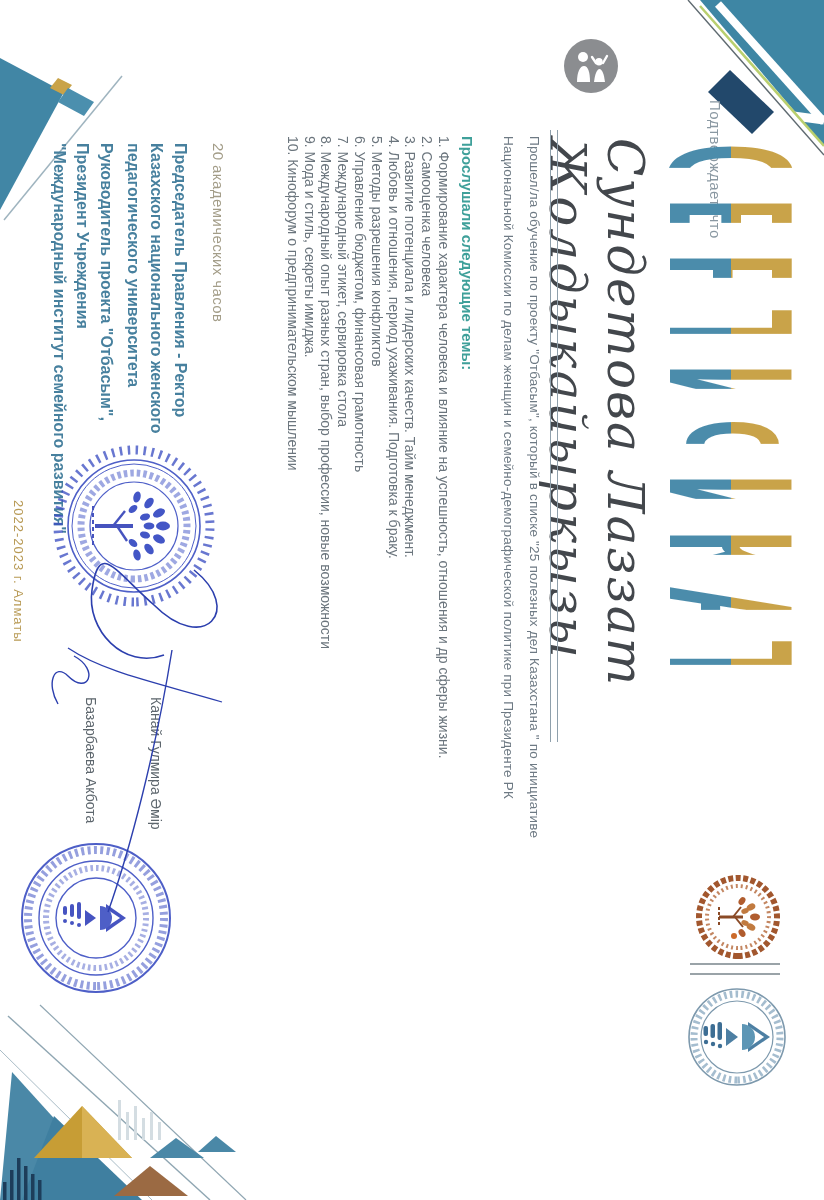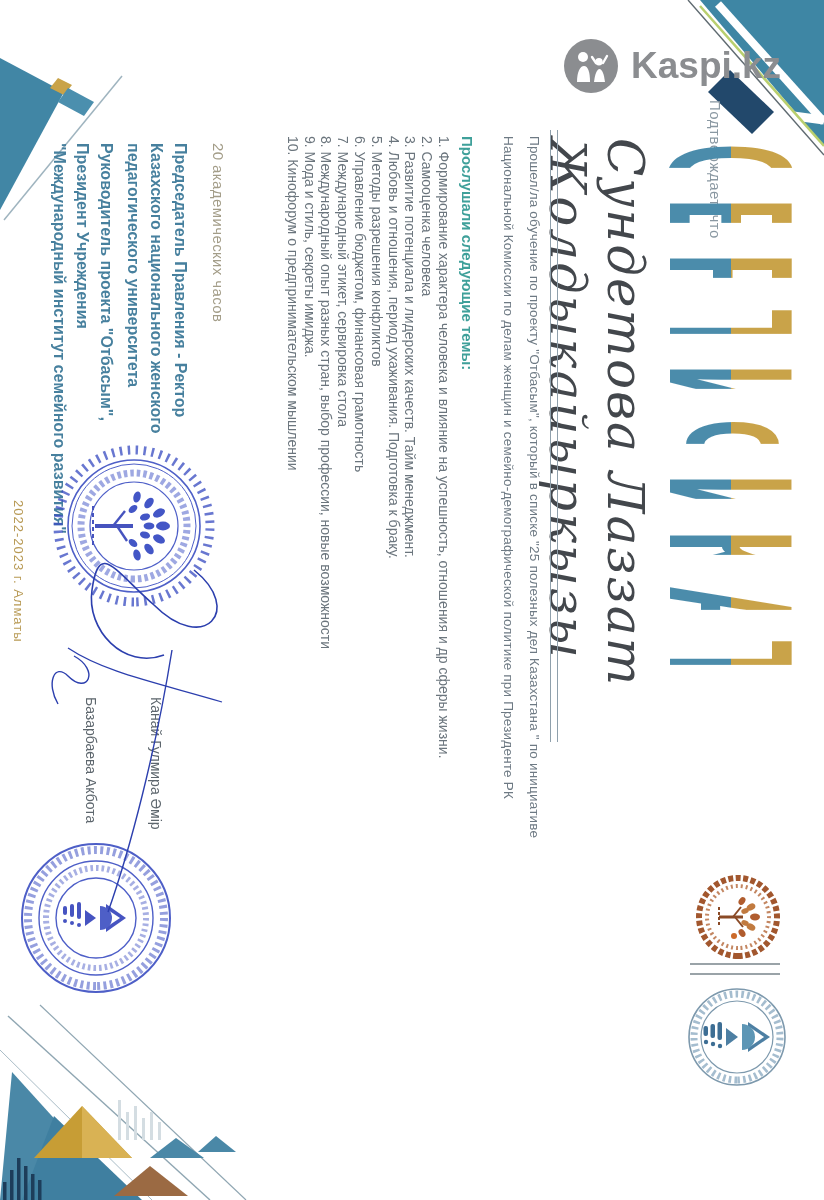--- a/index.html
+++ b/index.html
@@ -232,14 +232,13 @@
 
 <div class="kaspi">
   <svg width="56" height="56" viewBox="0 0 56 56">
     <circle cx="28" cy="28" r="27" fill="#8b8d90"></circle>
     <path d="M20 14 a5 5 0 1 1 0 10 a5 5 0 0 1 0-10" fill="#ffffff"></path>
     <path d="M14 44 c0-10 3-16 7-16 c4 0 6 6 6 16 z" fill="#ffffff"></path>
     <path d="M36 20 a3.6 3.6 0 1 1 0 7.4 a3.6 3.6 0 0 1 0-7.4" fill="#ffffff"></path>
     <path d="M31 44 c1-8 3-13 5.5-13 c2.5 0 4.5 5 5.5 13 z" fill="#ffffff"></path>
     <path d="M33 25 l-4 -6 M40 25 l4 -7" stroke="#ffffff" stroke-width="2.4" stroke-linecap="round"></path>
   </svg>
-  <span class="kaspi-text">Kaspi.kz</span>
 </div>
 
 </body></html>

